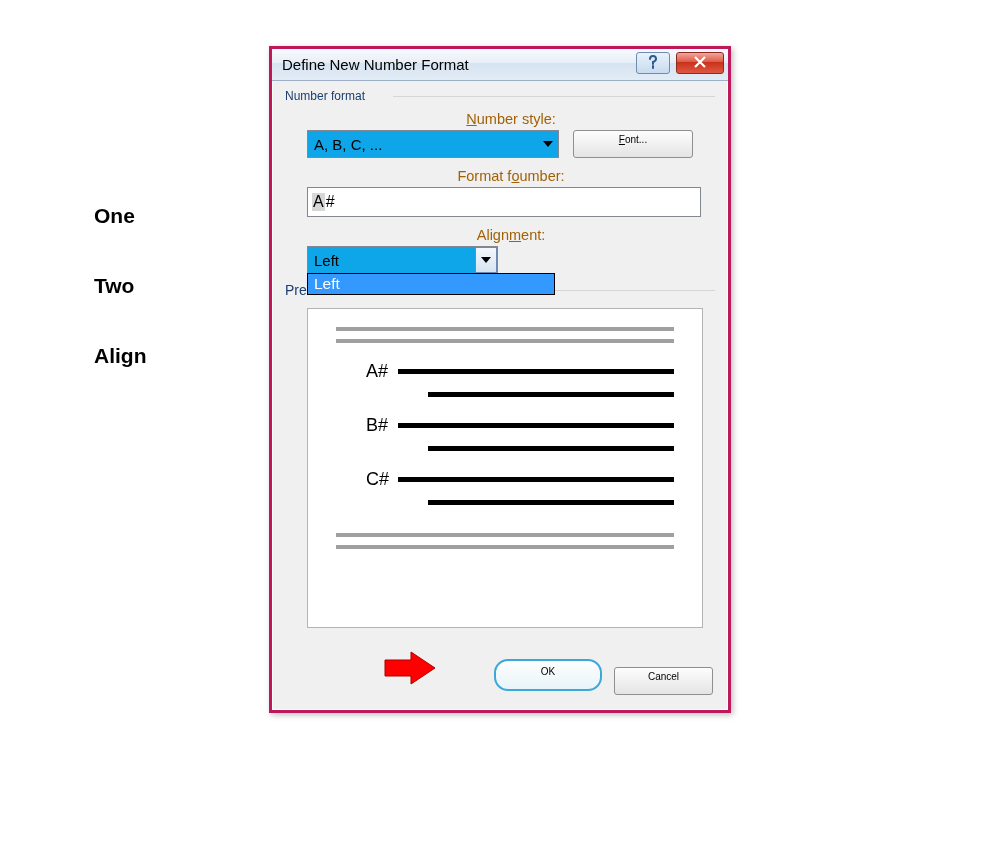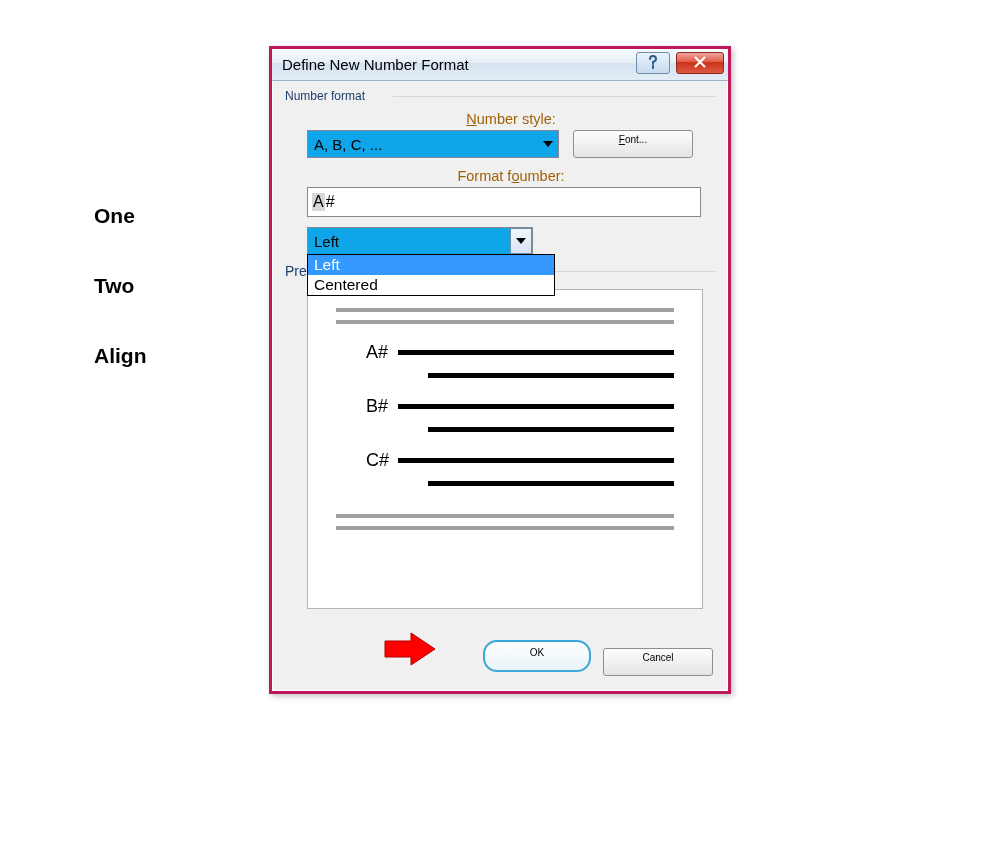--- a/index.html
+++ b/index.html
@@ -119,21 +119,21 @@
       height: 28px;
       background: #0ea5e9;
       border: 1px solid #828790;
       display: flex;
       align-items: center;
       justify-content: space-between;
       padding-left: 6px;
       position: relative;
     }
     .combo-wide { width: 252px; }
-    .combo-narrow { width: 226px; }
+    .combo-narrow { width: 191px; }
     .combo-text { font-size: 15px; color: #000; }
     .combo-arrow {
       width: 22px;
       height: 100%;
       border-left: 1px solid transparent;
       display: flex;
       align-items: center;
       justify-content: center;
     }
     .combo-arrow.bordered {
@@ -258,21 +258,21 @@
       align-items: center;
       position: relative;
     }
     .btn-ok {
       width: 108px;
       height: 32px;
       border: 2px solid #3ca8d8;
       background: linear-gradient(to bottom, #fdfefe, #e9f4fa);
       border-radius: 14px;
     }
-    .btn-cancel { width: 110px; margin-top: 13px; }
+    .btn-cancel { width: 99px; margin-top: 13px; }
 
     .arrow-marker {
       position: absolute;
       left: 108px;
       top: 8px;
     }
     .arrow-marker svg { width: 60px; height: 40px; }
 
     .tri-down {
       width: 0; height: 0;
@@ -333,29 +333,31 @@
         </div>
 
         <div class="field-label">
           <span>Format f</span><span class="underline-letter">o</span><span>umber:</span>
         </div>
         <div class="text-input">
           <span class="ghost">A</span>
             <span>#</span>
         </div>
 
+        <div class="field-label">
+          <span>Align</span><span class="underline-letter">m</span><span>ent:</span>
+        </div>
         <div class="alignment-wrap">
           <div class="combo combo-narrow">
             <span class="combo-text">Left</span>
             <div class="combo-arrow bordered">
               <div class="tri-down"></div>
             </div>
             <div class="dropdown-list">
               <div class="option selected">Left</div>
-              <div class="option">Centered</div>
             </div>
           </div>
         </div>
       </div>
 
       <div class="preview-label">Preview</div>
       <div class="preview-box">
         <div class="pv-line"></div>
         <div class="pv-line"></div>
 

